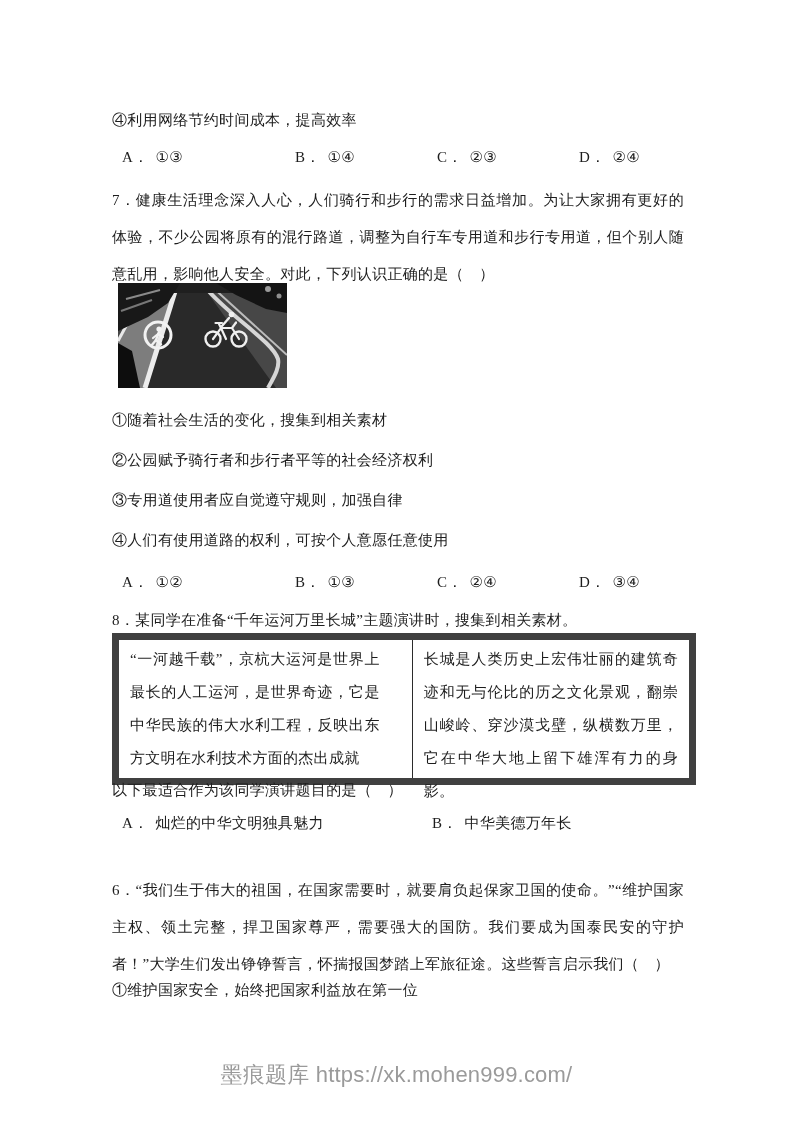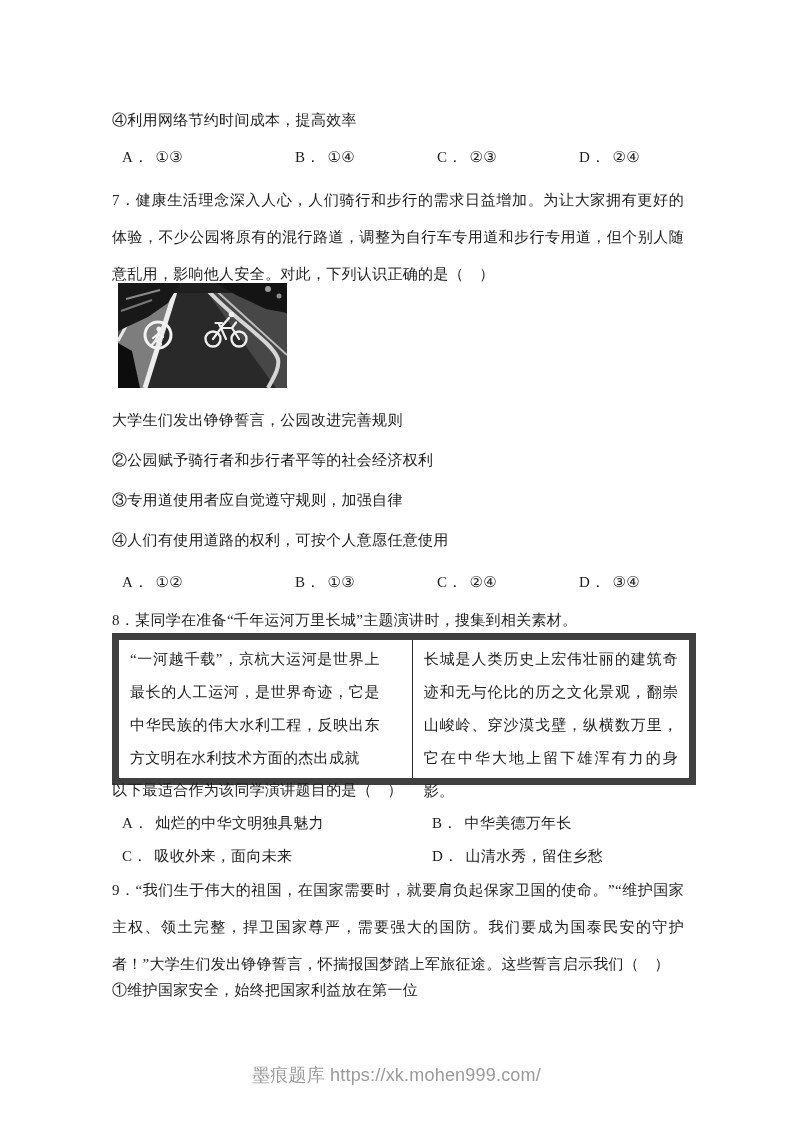--- a/index.html
+++ b/index.html
@@ -25,21 +25,21 @@
     border:7px solid #404040;display:flex;
   }
   .mtable .cell{
     padding:3px 11px 0 11px;line-height:33px;text-align:justify;box-sizing:border-box;
   }
   .mtable .cell.left{width:49.5%;}
   .mtable .cell.right{width:50.5%;border-left:1px solid #2b2b2b;margin-left:21px;}
   .footer{
     position:absolute;left:0;top:1060px;width:793px;text-align:center;line-height:30px;
     font-family:"Liberation Sans","DejaVu Sans",sans-serif;
-    font-size:18px;color:#9a9a9a;letter-spacing:0.2px;
+    font-size:22px;color:#9a9a9a;letter-spacing:0.2px;
   }
   .footer span{cursor:pointer;}
 </style>
 </head>
 <body>
 
 <div class="page">
 
   <div class="abs line" style="top:105px">④利用网络节约时间成本，提高效率</div>
 
@@ -91,21 +91,21 @@
       <polyline points="95,56 103,45 114,45 121,56" stroke-width="2.2"></polyline>
       <line x1="103" y1="45" x2="108" y2="56" stroke-width="2.2"></line>
       <line x1="101" y1="41" x2="103" y2="45" stroke-width="2.2"></line>
       <line x1="97.5" y1="40" x2="104" y2="40" stroke-width="2.2"></line>
       <line x1="114" y1="45" x2="118" y2="39.5" stroke-width="2.2"></line>
       <line x1="104" y1="43" x2="111" y2="35" stroke-width="2.4"></line>
       <circle cx="113.5" cy="31.5" r="2.8" fill="#efefef" stroke="none"></circle>
     </g>
   </svg>
 
-  <div class="abs line" style="top:405px">大学生们发出铮铮誓言，公园改进完善规则</div>
+  <div class="abs line" style="top:405px">①随着社会生活的变化，搜集到相关素材</div>
   <div class="abs line" style="top:445px">②公园赋予骑行者和步行者平等的社会经济权利</div>
   <div class="abs line" style="top:485px">③专用道使用者应自觉遵守规则，加强自律</div>
   <div class="abs line" style="top:525px">④人们有使用道路的权利，可按个人意愿任意使用</div>
 
   <div class="abs opts" style="top:567px">
     <div class="c1"><span class="opt-label">A．</span><span>①②</span></div>
     <div class="c2"><span class="opt-label">B．</span><span>①③</span></div>
     <div class="c3"><span class="opt-label">C．</span><span>②④</span></div>
     <div class="c4"><span class="opt-label">D．</span><span>③④</span></div>
   </div>
@@ -116,26 +116,22 @@
     <div class="cell left">“一河越千载”，京杭大运河是世界上最长的人工运河，是世界奇迹，它是中华民族的伟大水利工程，反映出东方文明在水利技术方面的杰出成就</div>
     <div class="cell right">长城是人类历史上宏伟壮丽的建筑奇迹和无与伦比的历之文化景观，翻崇山峻岭、穿沙漠戈壁，纵横数万里，它在中华大地上留下雄浑有力的身影。</div>
   </div>
 
   <div class="abs line" style="top:775px">以下最适合作为该同学演讲题目的是（　）</div>
 
   <div class="abs opts opts2" style="top:808px">
     <div class="c1"><span class="opt-label">A．</span><span>灿烂的中华文明独具魅力</span></div>
     <div class="c2"><span class="opt-label">B．</span><span>中华美德万年长</span></div>
   </div>
-  <div class="abs opts opts2" style="top:841px">
-    <div class="c1"><span class="opt-label">C．</span><span>吸收外来，面向未来</span></div>
-    <div class="c2"><span class="opt-label">D．</span><span>山清水秀，留住乡愁</span></div>
-  </div>
 
-  <div class="abs para" style="top:872px">9．“我们生于伟大的祖国，在国家需要时，就要肩负起保家卫国的使命。”“维护国家主权、领土完整，捍卫国家尊严，需要强大的国防。我们要成为国泰民安的守护者！”大学生们发出铮铮誓言，怀揣报国梦踏上军旅征途。这些誓言启示我们（　）</div>
+  <div class="abs para" style="top:872px">6．“我们生于伟大的祖国，在国家需要时，就要肩负起保家卫国的使命。”“维护国家主权、领土完整，捍卫国家尊严，需要强大的国防。我们要成为国泰民安的守护者！”大学生们发出铮铮誓言，怀揣报国梦踏上军旅征途。这些誓言启示我们（　）</div>
 
   <div class="abs line" style="top:975px">①维护国家安全，始终把国家利益放在第一位</div>
 
   <div class="footer">
     <span>墨痕题库 https://xk.mohen999.com/</span>
   </div>
 
 </div>
 
 </body></html>

